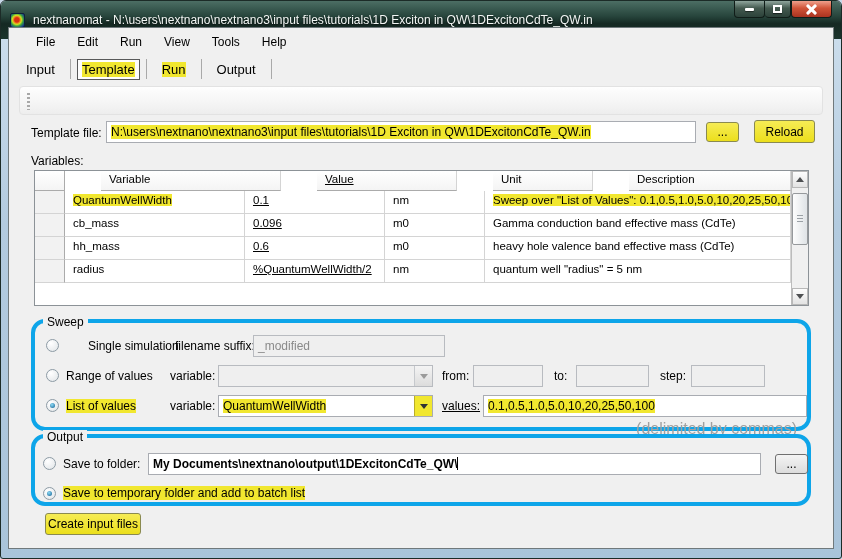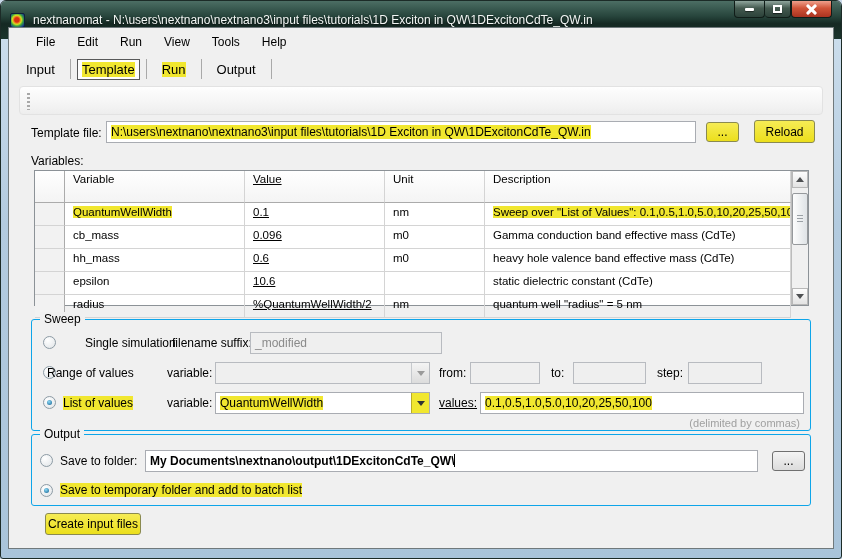--- a/index.html
+++ b/index.html
@@ -77,21 +77,21 @@
     position:absolute; border:1px solid #707070; border-radius:3px;
     background:linear-gradient(180deg,#f4f4f4,#dcdcdc);
     font-size:12px; text-align:center; color:#000;
     display:flex; align-items:center; justify-content:center;
   }
   .btn.yellow { background:linear-gradient(180deg,#f6ec55,#ecdf1c); border-color:#8a8a50; }
 
   
   .vtable { position:absolute; left:25px; top:142px; width:775px; height:136px; background:#fff; border:1px solid #8c9297; }
   .vrow { display:flex; width:756px; }
-  .vrow.hdr { height:32px; }
+  .vrow.hdr { height:20px;gap:36px; }
   .vrow.data { height:23px; }
   .vc { border-right:1px solid #d4d4d4; border-bottom:1px solid #d4d4d4; font-size:11.5px; padding:3px 0 0 8px; white-space:nowrap; overflow:hidden; }
   .vrow.hdr .vc { border-bottom:1px solid #ababab; padding-top:2px; background:linear-gradient(180deg,#ffffff,#f4f4f4); }
   .c-rh { width:30px; background:#f2f2f2; border-right:1px solid #ababab; padding:0; }
   .c-var { width:180px; }
   .c-val { width:140px;text-decoration:underline; }
   .c-unit { width:100px; }
   .c-desc { flex:1; }
   .vscroll { position:absolute; top:0; right:0; width:17px; height:134px; background:#f0f0f0; border-left:1px solid #bcbcbc; }
   .varrow { position:absolute; left:0; width:16px; height:17px; background:linear-gradient(180deg,#fdfdfd,#e3e3e3); border:1px solid #b8b8b8; display:flex; align-items:center; justify-content:center; }
@@ -102,35 +102,35 @@
   .vthumb {
     position:absolute; left:0; top:22px; width:16px; height:52px;
     background:linear-gradient(90deg,#fdfdfd,#dfe3e6); border:1px solid #96999c; border-radius:2px;
   }
   .vthumb::after {
     content:""; position:absolute; left:4px; right:4px; top:21px; height:8px;
     background:repeating-linear-gradient(180deg,#9aa0a5 0 1px,transparent 1px 3px);
   }
 
   
-  .groupbox { position:absolute; border:1px solid #0ea5e9; border-radius:3px; }
+  .groupbox { position:absolute; border:4px solid #0ea5e9; border-radius:14px; }
   .gb-legend { position:absolute; top:-8px; left:8px; background:#f0f0f0; padding:0 4px; font-size:12px; color:#000; }
 
   .radio { position:absolute; width:13px; height:13px; border-radius:50%; border:1px solid #8d9ba5; background:radial-gradient(circle at 35% 30%, #ffffff, #e9ecee 70%, #dcdfe1); }
   .radio.checked::after { content:""; position:absolute; left:3px; top:3px; width:5px; height:5px; border-radius:50%; background:radial-gradient(circle at 40% 35%, #8fdcf8, #2e7ca8 75%); }
 
   .combo { position:absolute; height:22px; border:1px solid #a9acb2; background:#fff; font-size:12px; padding:3px 20px 0 4px; white-space:nowrap; overflow:hidden; }
   .combo.disabled { background:#efefef; border-color:#b8bbc0; }
   .combo-arrow { position:absolute; top:0; right:0; width:18px; height:20px; border-left:1px solid #c6c9cd; background:linear-gradient(180deg,#f4f4f4,#dcdcdc); display:flex; align-items:center; justify-content:center; }
   .combo-arrow.yellow { background:#f1e72f; border-left-color:#b9ad2a; }
   .combo-arrow .tri-down { border-top-color:#303234; border-left-width:4px; border-right-width:4px; }
   .combo.disabled .combo-arrow .tri-down { border-top-color:#9a9a9a; }
 
   .caret { display:inline-block; width:1px; height:13px; background:#000; vertical-align:-2px; }
-  .hint { position:absolute; font-size:11px; color:#a0a0a0; }
+  .hint { position:absolute; font-size:16px; color:#a0a0a0; }
 </style>
 </head>
 <body>
 
 <div class="window">
 
   <div class="titlebar">
     <div class="app-icon"></div>
     <div class="title-text">nextnanomat - N:\users\nextnano\nextnano3\input files\tutorials\1D Exciton in QW\1DExcitonCdTe_QW.in</div>
     <div class="winbtns">
@@ -202,27 +202,20 @@
       </div>
       <div class="vrow data">
         <div class="vc c-rh"></div>
         <div class="vc c-var">hh_mass</div>
         <div class="vc c-val">0.6</div>
         <div class="vc c-unit">m0</div>
         <div class="vc c-desc">heavy hole valence band effective mass (CdTe)</div>
       </div>
       <div class="vrow data">
         <div class="vc c-rh"></div>
-        <div class="vc c-var">epsilon</div>
-        <div class="vc c-val">10.6</div>
-        <div class="vc c-unit"></div>
-        <div class="vc c-desc">static dielectric constant (CdTe)</div>
-      </div>
-      <div class="vrow data">
-        <div class="vc c-rh"></div>
         <div class="vc c-var">radius</div>
         <div class="vc c-val">%QuantumWellWidth/2</div>
         <div class="vc c-unit">nm</div>
         <div class="vc c-desc">quantum well "radius" = 5 nm</div>
       </div>
       <div class="vscroll">
         <div class="varrow up">
             <div class="tri-up"></div>
           </div>
         <div class="vthumb"></div>
@@ -234,21 +227,21 @@
 
     <div class="groupbox" style="left:22px; top:291px; width:780px; height:112px;">
       <span class="gb-legend">Sweep</span>
 
       <div class="radio" style="left:11px; top:16px;"></div>
       <div class="lbl" style="left:37px; top:16px;margin-left:16px;">Single simulation</div>
       <div class="lbl" style="left:140px; top:16px;">filename suffix:</div>
       <div class="tb disabled" style="left:218px; top:12px; width:192px;">_modified</div>
 
       <div class="radio" style="left:11px; top:46px;"></div>
-      <div class="lbl" style="left:15px; top:46px;text-align:center;">Range of values</div>
+      <div class="lbl" style="left:31px; top:46px;text-align:center;">Range of values</div>
       <div class="lbl" style="left:135px; top:46px;">variable:</div>
       <div class="combo disabled" style="left:183px; top:42px; width:215px;">
         <span></span>
         <span class="combo-arrow">
             <span class="tri-down"></span>
           </span>
       </div>
       <div class="lbl" style="left:407px; top:46px;">from:</div>
       <div class="tb disabled" style="left:438px; top:42px; width:70px;"></div>
       <div class="lbl" style="left:519px; top:46px;">to:</div>

